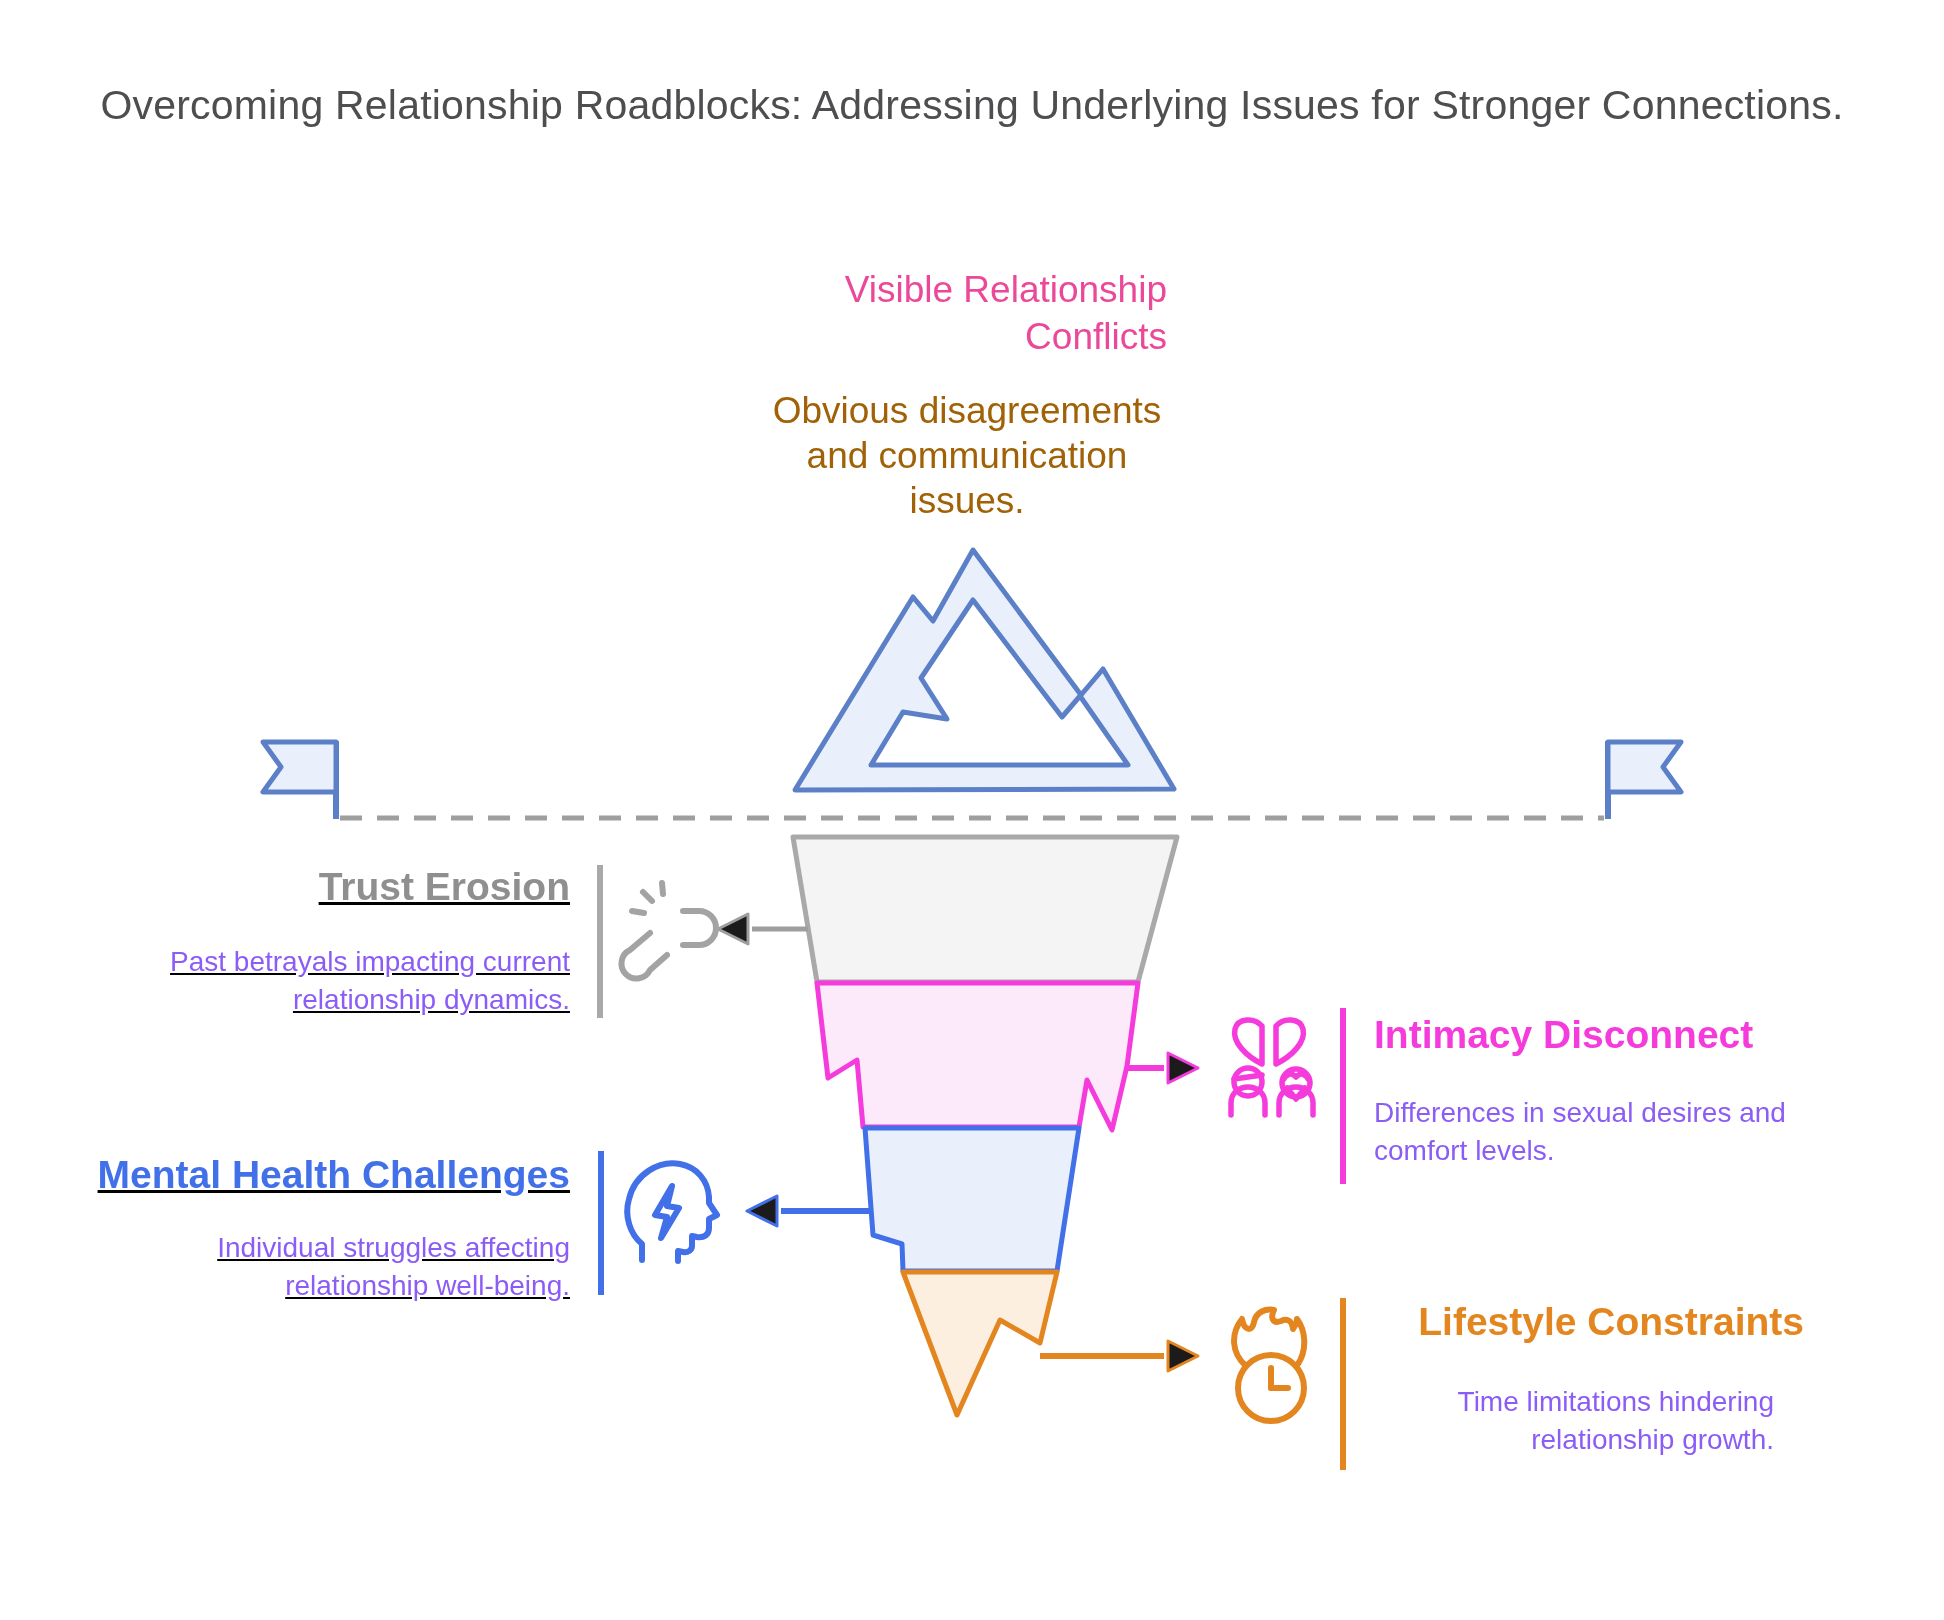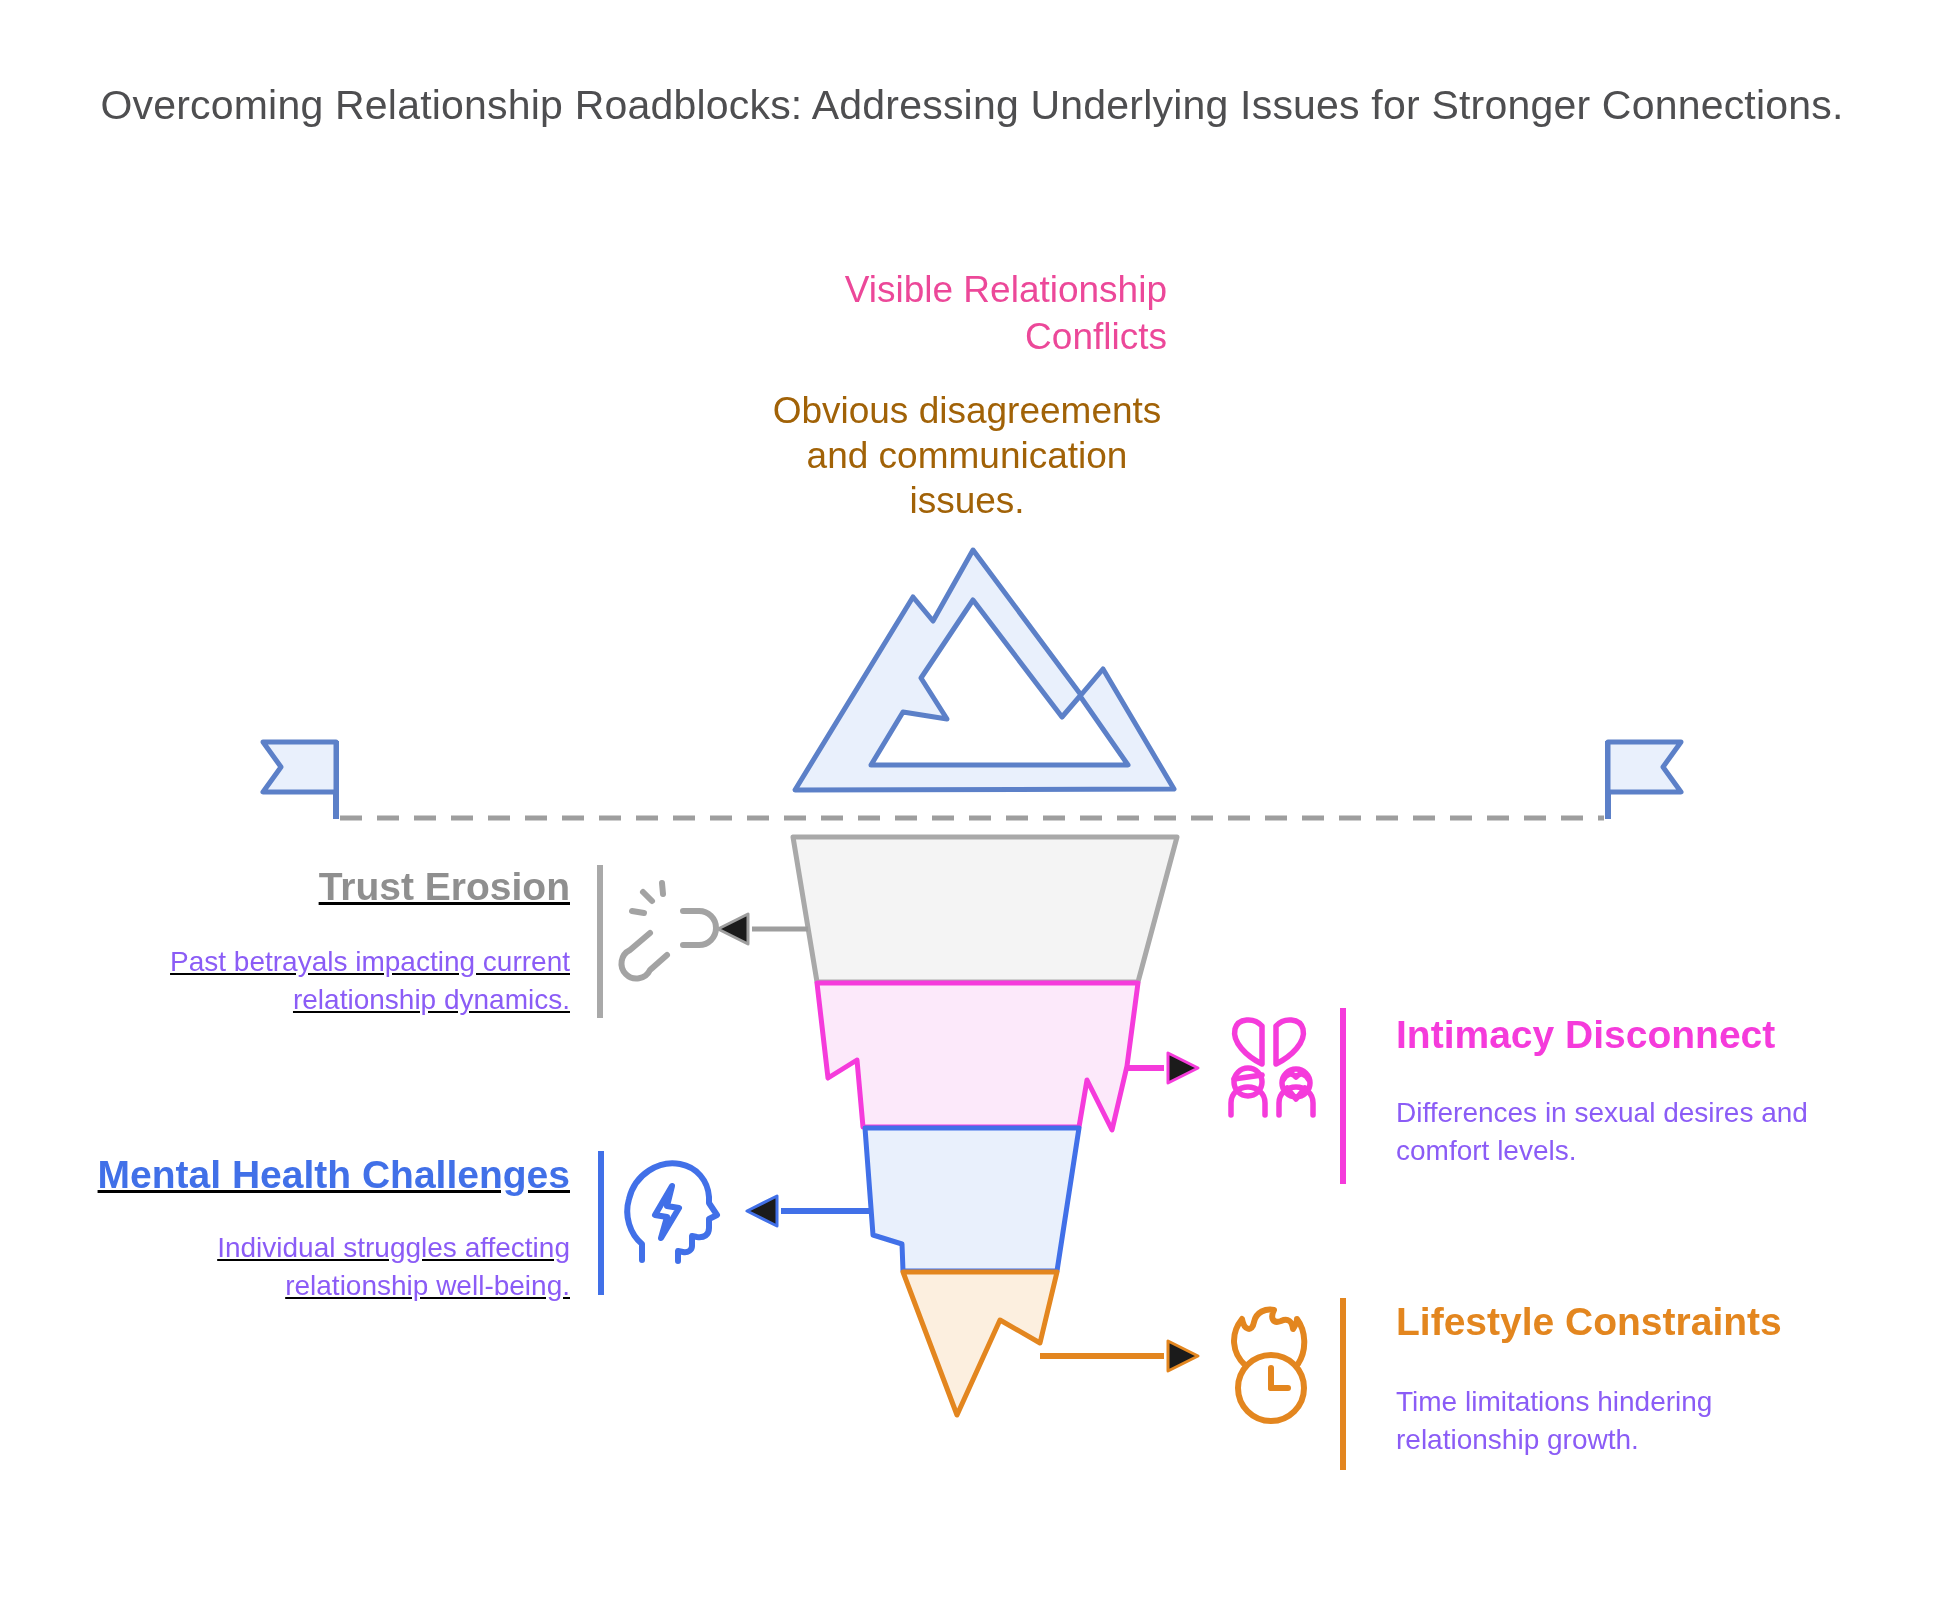--- a/index.html
+++ b/index.html
@@ -23,32 +23,32 @@
   }
   .surface-desc{
     left:767px;top:388px;width:400px;text-align:center;
     font-size:37px;font-weight:400;line-height:1.22;color:#a16207;
   }
   #diagram{left:0;top:0;}
   .panel{position:absolute;}
   .panel .ptitle{font-size:39px;font-weight:bold;line-height:1.18;}
   .panel .pdesc{font-size:28px;font-weight:400;line-height:1.36;color:#8b5cf6;}
   .panel.left{text-align:right;text-decoration:underline;}
-  .panel.right{text-align:left;margin-left:22px;}
+  .panel.right{text-align:left;}
   .panel.left .pdesc{margin-left:auto;}
   #panel-trust{left:60px;top:864px;width:510px;}
   #panel-trust .ptitle{color:#8F8F8F;}
   #panel-trust .pdesc{width:460px;margin-top:33px;}
   #panel-intimacy{left:1374px;top:1012px;width:500px;}
   #panel-intimacy .ptitle{color:#F53BDB;}
   #panel-intimacy .pdesc{width:470px;margin-top:36px;}
   #panel-mental{left:50px;top:1152px;width:520px;}
   #panel-mental .ptitle{color:#4170E8;}
   #panel-mental .pdesc{width:430px;margin-top:31px;}
-  #panel-lifestyle{left:1374px;top:1299px;width:430px;}
+  #panel-lifestyle{left:1374px;top:1299px;width:430px;text-align:right;}
   #panel-lifestyle .ptitle{color:#E3861F;}
   #panel-lifestyle .pdesc{width:400px;margin-top:38px;}
 </style>
 </head>
 <body>
 
 <div class="canvas">
 
   <div class="abs page-title">Overcoming Relationship Roadblocks: Addressing Underlying Issues for Stronger Connections.</div>
 

